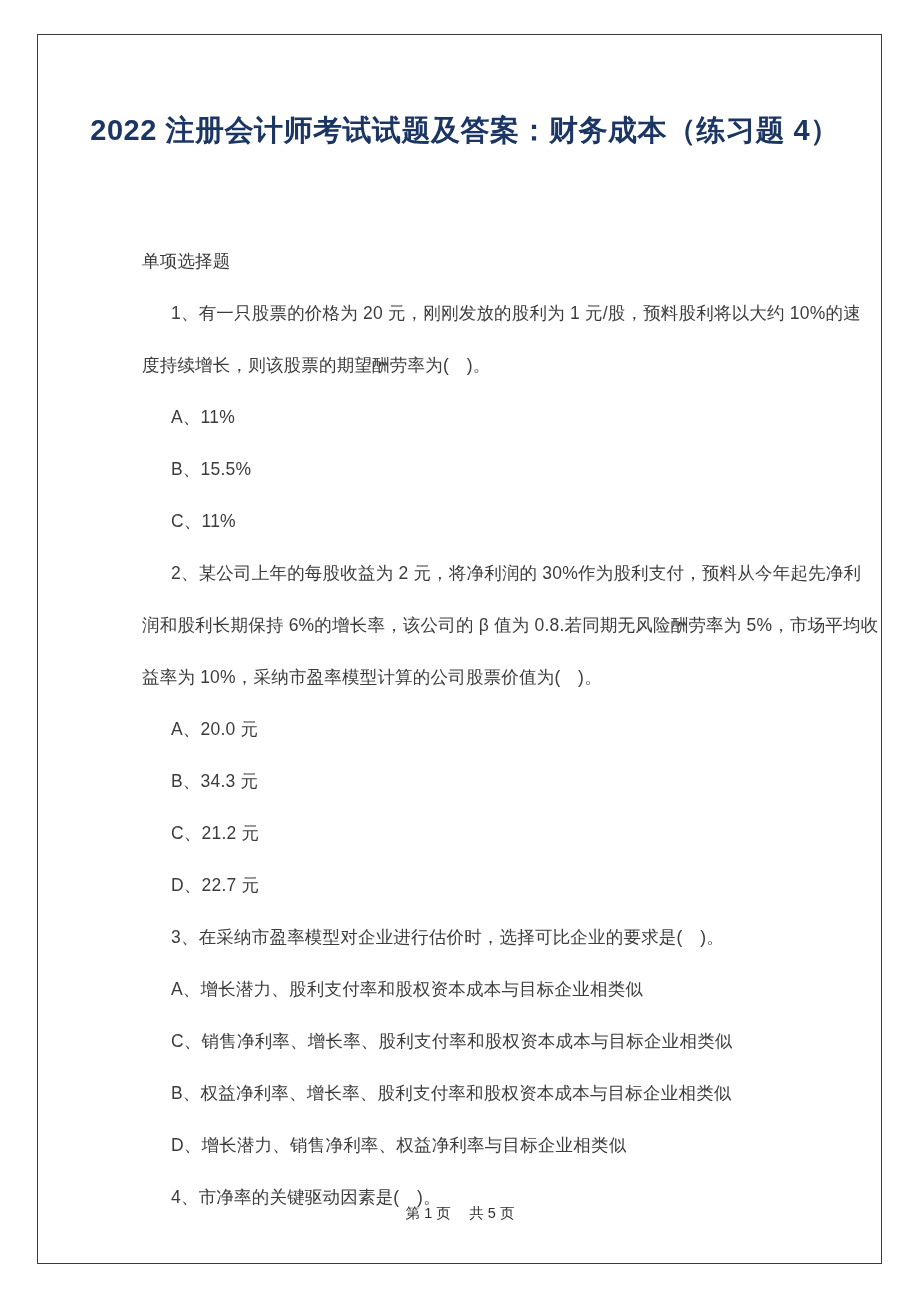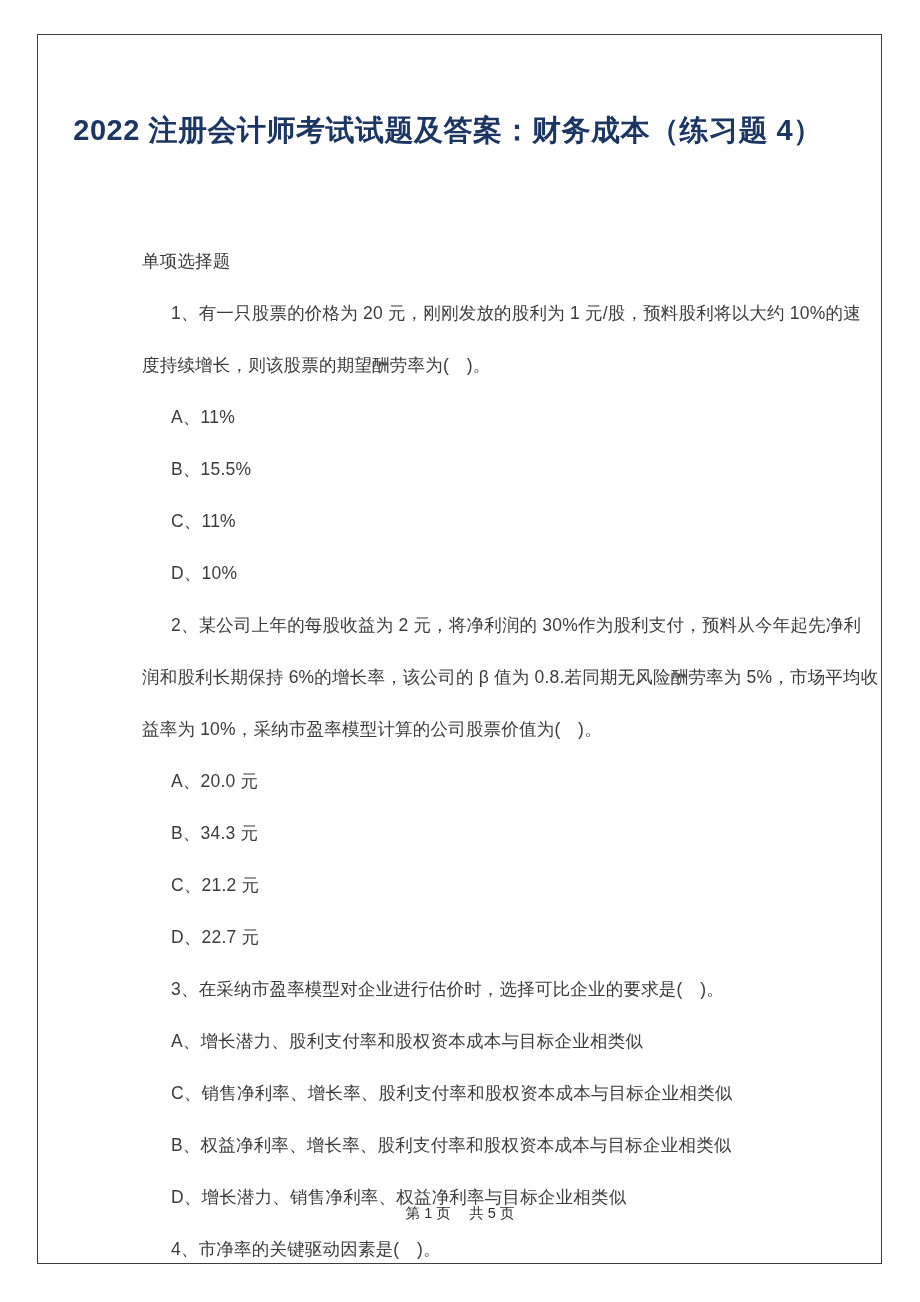--- a/index.html
+++ b/index.html
@@ -20,21 +20,21 @@
     top: 34px;
     width: 845px;
     height: 1230px;
     border: 1.5px solid #3d3d3d;
     box-sizing: border-box;
     background: #ffffff;
   }
   .doc-title {
     position: absolute;
     top: 110px;
-    left: 48px;
+    left: 65px;
     width: 800px;
     text-align: center;
     font-size: 29px;
     font-weight: bold;
     color: #1c3664;
     letter-spacing: 0.5px;
     line-height: 40px;
     white-space: nowrap;
   }
   .doc-content {
@@ -74,21 +74,20 @@
 
 <div class="doc-title">2022 注册会计师考试试题及答案：财务成本（练习题 4）</div>
 
 <div class="doc-content">
     <p class="line">单项选择题</p>
     <p class="line indent">1、有一只股票的价格为 20 元，刚刚发放的股利为 1 元/股，预料股利将以大约 10%的速</p>
     <p class="line">度持续增长，则该股票的期望酬劳率为(　)。</p>
     <p class="line indent">A、11%</p>
     <p class="line indent">B、15.5%</p>
     <p class="line indent">C、11%</p>
-    <p class="line indent">D、10%</p>
     <p class="line indent">2、某公司上年的每股收益为 2 元，将净利润的 30%作为股利支付，预料从今年起先净利</p>
     <p class="line">润和股利长期保持 6%的增长率，该公司的 β 值为 0.8.若同期无风险酬劳率为 5%，市场平均收</p>
     <p class="line">益率为 10%，采纳市盈率模型计算的公司股票价值为(　)。</p>
     <p class="line indent">A、20.0 元</p>
     <p class="line indent">B、34.3 元</p>
     <p class="line indent">C、21.2 元</p>
     <p class="line indent">D、22.7 元</p>
     <p class="line indent">3、在采纳市盈率模型对企业进行估价时，选择可比企业的要求是(　)。</p>
     <p class="line indent">A、增长潜力、股利支付率和股权资本成本与目标企业相类似</p>
     <p class="line indent">C、销售净利率、增长率、股利支付率和股权资本成本与目标企业相类似</p>

